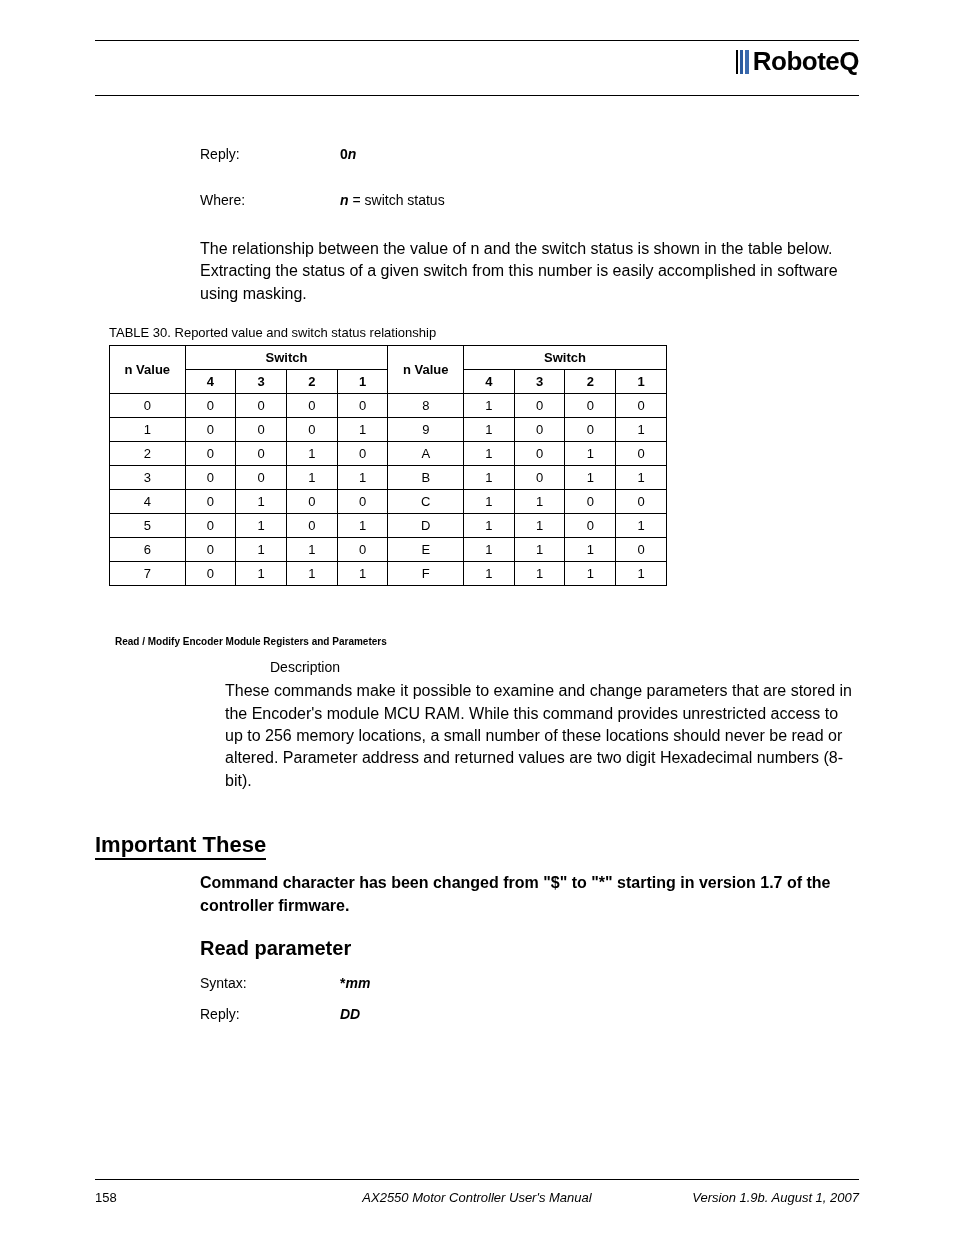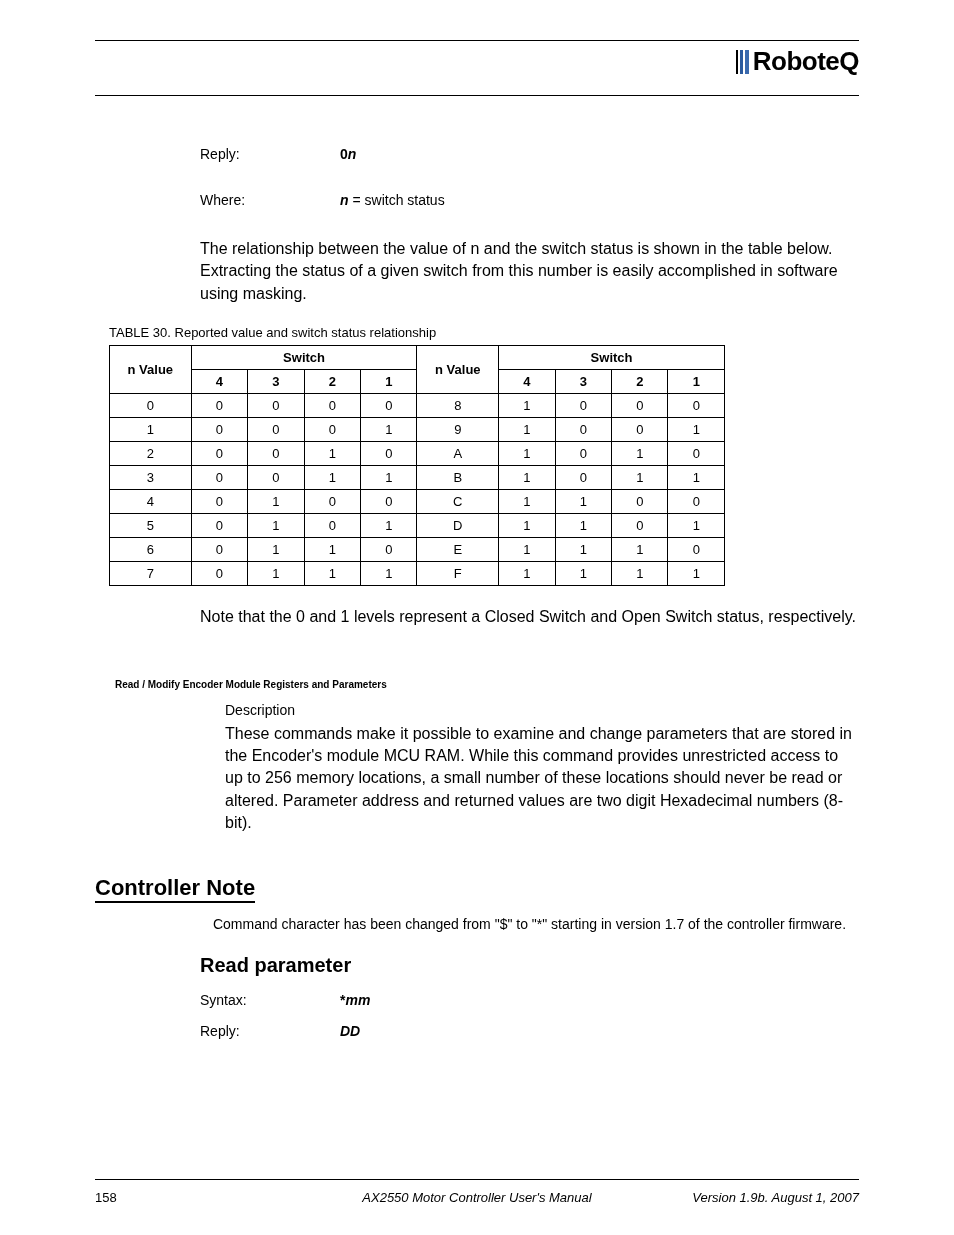--- a/index.html
+++ b/index.html
@@ -67,21 +67,21 @@
     line-height:1.4;
     margin-bottom:20px;
   }
   .table-caption {
     font-size:13px;
     margin-left:14px;
     margin-bottom:5px;
   }
   table.switch-table {
     border-collapse: collapse;
-    width: 616px;
+    width: 558px;
     margin-left:14px;
     font-size:13px;
   }
   table.switch-table th, table.switch-table td {
     border: 1px solid #000;
     text-align: center;
     padding: 4px 0;
   }
   table.switch-table th {
     font-weight: bold;
@@ -97,26 +97,26 @@
     font-size:22px;
     font-weight:900;
     border-bottom:2px solid #000;
     display:inline-block;
     margin-top:30px;
     margin-bottom:12px;
   }
   .desc-label {
     font-size:14px;
     margin-bottom:5px;
+    margin-left:45px;
   }
   .bold-para {
-    font-size:14px;
-    font-weight:normal;
+    font-size:16px;
+    font-weight:bold;
     line-height:1.4;
-    text-align:center;
   }
   .subhead {
     font-size:20px;
     font-weight:bold;
     margin-top:20px;
     margin-bottom:15px;
   }
   .def-row2 {
     display:flex;
     margin-bottom:15px;
@@ -294,31 +294,28 @@
             <td>1</td>
             <td>F</td>
             <td>1</td>
             <td>1</td>
             <td>1</td>
             <td>1</td>
           </tr>
         </tbody>
     </table>
 
-    <div class="indent" style="margin-top:20px;">
-      <div class="para">Note that the 0 and 1 levels represent a Closed Switch and Open Switch status, respectively.</div>
-    </div>
 
     <div class="h2">Read / Modify Encoder Module Registers and Parameters</div>
     <div class="indent" style="margin-left:130px;">
       <div class="desc-label">Description</div>
       <div class="para" style="margin-bottom:10px;">These commands make it possible to examine and change parameters that are stored in the Encoder's module MCU RAM. While this command provides unrestricted access to up to 256 memory locations, a small number of these locations should never be read or altered. Parameter address and returned values are two digit Hexadecimal numbers (8-bit).</div>
     </div>
 
-    <div class="h1-note">Controller Note</div>
+    <div class="h1-note">Important These</div>
     <div class="indent">
       <div class="bold-para">Command character has been changed from "$" to "*" starting in version 1.7 of the controller firmware.</div>
       <div class="subhead">Read parameter</div>
 
       <div class="def-row2">
         <div class="def-label">Syntax:</div>
         <div>
           <span class="bold">*</span><span class="bold italic">mm</span>
         </div>
       </div>

